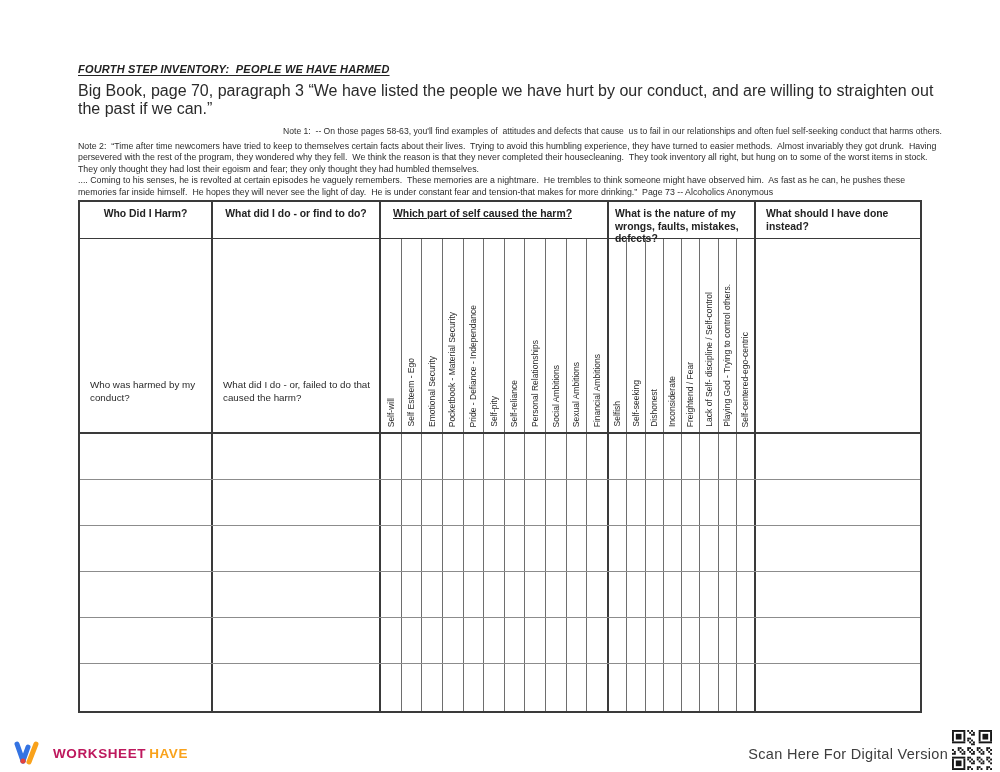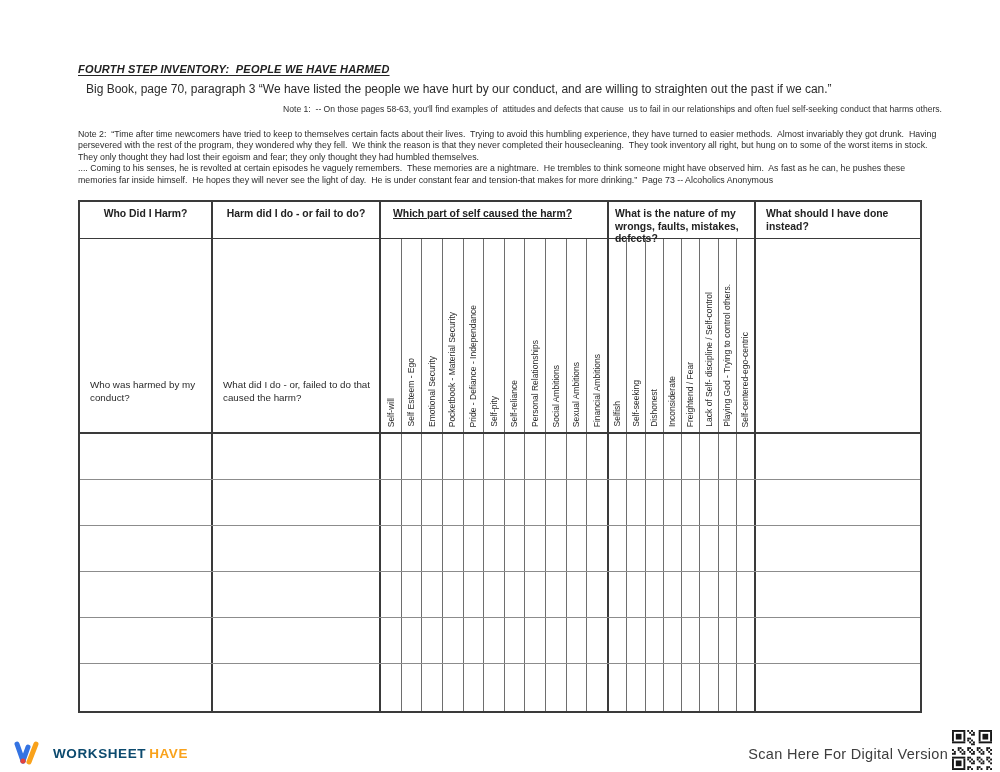--- a/index.html
+++ b/index.html
@@ -7,23 +7,23 @@
   body { font-family:"Liberation Sans", sans-serif; color:#1c1c1c; }
   .page { position:relative; width:1000px; height:772px; background:#fff; overflow:hidden; }
 
   
   .hdr { position:absolute; left:78px; top:63px; width:864px; }
   .title { font-size:11px; font-weight:bold; font-style:italic; letter-spacing:.2px;
            text-decoration:underline; text-underline-offset:2px; white-space:pre-wrap; color:#222; }
   .line2 { margin-top:9px; font-size:10.6px; white-space:pre-wrap; color:#222; }
   .line2 .b { font-weight:bold; }
   .line2 .u { text-decoration:underline; text-underline-offset:2px; }
-  .line3 { margin-top:7px; font-size:12px; white-space:pre-wrap; color:#2a2a2a;margin-left:8px; }
+  .line3 { margin-top:7px; font-size:16px; white-space:pre-wrap; color:#2a2a2a; }
   .note1 { margin-top:8px; font-size:8.6px; white-space:pre-wrap; color:#2f2f2f;text-align:right; }
-  .note2 { margin-top:15px; font-size:8.8px; line-height:11.4px; white-space:pre-wrap; color:#2b2b2b; }
+  .note2 { margin-top:5px; font-size:8.8px; line-height:11.4px; white-space:pre-wrap; color:#2b2b2b; }
   .note2 + .note2 { margin-top:0; }
 
   
   .tbl { position:absolute; left:78px; top:200px; width:844px;
          border:2px solid #3a3a3a; background:#fff; }
   .row { display:flex; width:100%; }
   .c { flex:0 0 auto; position:relative; }
   .c1 { width:133px; }
   .c2 { width:168px; }
   .g3 { width:228px; }
@@ -72,21 +72,21 @@
     <div class="title">FOURTH STEP INVENTORY:  PEOPLE WE HAVE HARMED</div>
     <p class="line3">Big Book, page 70, paragraph 3 “We have listed the people we have hurt by our conduct, and are willing to straighten out the past if we can.”</p>
     <p class="note1">Note 1:  -- On those pages 58-63, you'll find examples of  attitudes and defects that cause  us to fail in our relationships and often fuel self-seeking conduct that harms others.</p>
     <p class="note2">Note 2:  “Time after time newcomers have tried to keep to themselves certain facts about their lives.  Trying to avoid this humbling experience, they have turned to easier methods.  Almost invariably they got drunk.  Having persevered with the rest of the program, they wondered why they fell.  We think the reason is that they never completed their housecleaning.  They took inventory all right, but hung on to some of the worst items in stock.  They only thought they had lost their egoism and fear; they only thought they had humbled themselves.</p>
     <p class="note2">.... Coming to his senses, he is revolted at certain episodes he vaguely remembers.  These memories are a nightmare.  He trembles to think someone might have observed him.  As fast as he can, he pushes these memories far inside himself.  He hopes they will never see the light of day.  He is under constant fear and tension-that makes for more drinking.”  Page 73 -- Alcoholics Anonymous</p>
   </div>
 
   <div class="tbl">
     <div class="row head">
       <div class="c c1">Who Did I Harm?</div>
-      <div class="c c2">Harm did I do - or fail to do?</div>
+      <div class="c c2">What did I do - or find to do?</div>
       <div class="c g3">Which part of self caused the harm?</div>
       <div class="c g4">What is the nature of my wrongs, faults, mistakes, defects?</div>
       <div class="c c5">What should I have done instead?</div>
     </div>
 
     <div class="row tall">
       <div class="c c1 sub">Who was harmed by my conduct?</div>
       <div class="c c2 sub">What did I do - or, failed to do that caused the harm?</div>
       <div class="c g3 split" id="g3-vcells">
           <div class="vcell">
@@ -326,21 +326,21 @@
 
   <div class="footer">
     <div class="brand">
       <svg width="32" height="24" viewBox="0 0 32 24">
         <polyline points="3,3 9,20" stroke="#3473e2" stroke-width="5" stroke-linecap="round" fill="none"></polyline>
         <polyline points="9,20 14,6" stroke="#3473e2" stroke-width="5" stroke-linecap="round" fill="none"></polyline>
         <circle cx="9" cy="20" r="2.6" fill="#e2413c"></circle>
         <line x1="22" y1="3" x2="15" y2="21" stroke="#f9a21b" stroke-width="5" stroke-linecap="round"></line>
       </svg>
       <span class="brand-text">
-        <span style="color:#0c4a6e">WORKSHEET</span><span style="color:#f9a21b; margin-left:3px">HAVE</span>
+        <span style="color:#be185d">WORKSHEET</span><span style="color:#f9a21b; margin-left:3px">HAVE</span>
       </span>
     </div>
     <div class="scan">Scan Here For Digital Version</div>
     <div class="qr">
       <svg id="qr-svg" viewBox="0 0 21 21">
           <rect x="0" y="0" width="7" height="1"></rect>
           <rect x="0" y="6" width="7" height="1"></rect>
           <rect x="0" y="1" width="1" height="5"></rect>
           <rect x="6" y="1" width="1" height="5"></rect>
           <rect x="2" y="2" width="3" height="3"></rect>

